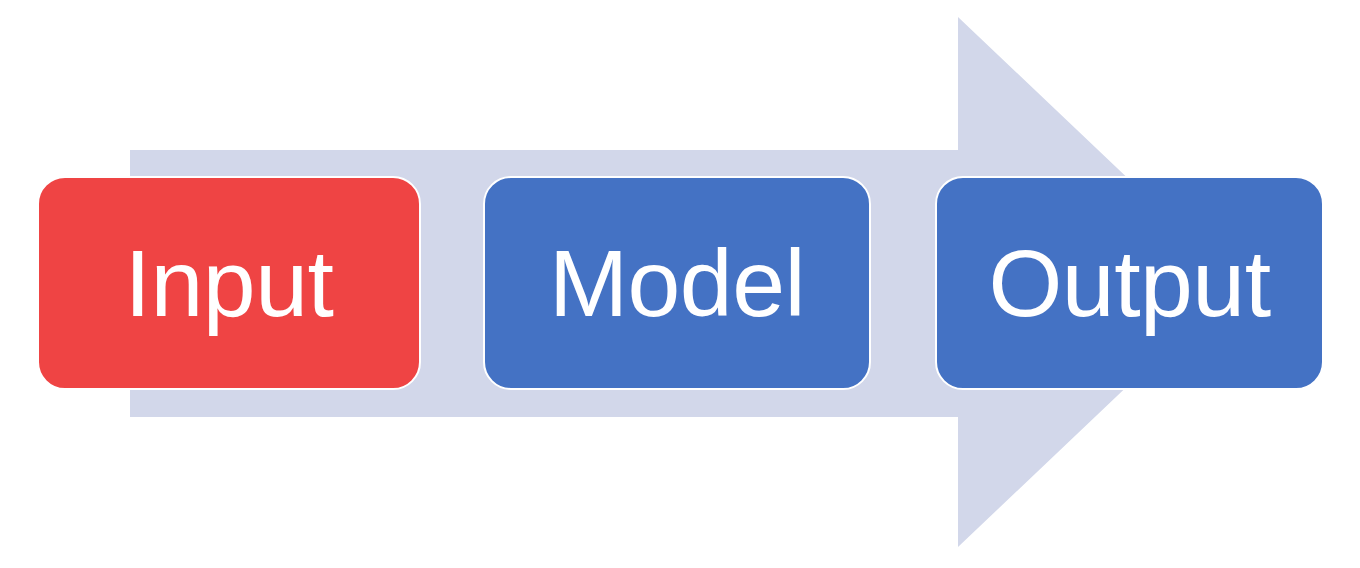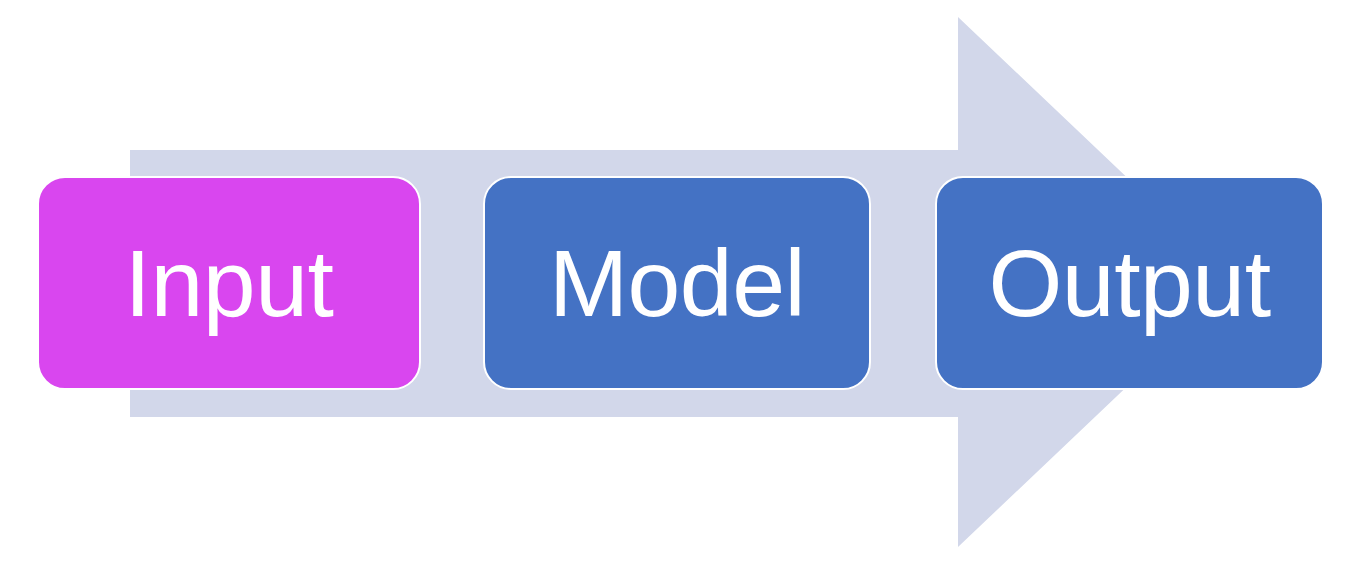--- a/index.html
+++ b/index.html
@@ -58,21 +58,21 @@
 </style>
 </head>
 <body>
 
 <div id="canvas">
 
   <svg id="arrow-layer" viewBox="0 0 1360 568" xmlns="http://www.w3.org/2000/svg">
     <polygon id="arrow-shape" points="130,150 958,150 958,17 1237,282 958,547 958,417 130,417" fill="#D2D7EA"></polygon>
   </svg>
 
-  <div class="stage-box" id="box-input" style="background: #d946ef; border-color: rgb(255, 255, 255); text-align: right;">
+  <div class="stage-box" id="box-input" style="background: #ef4444; border-color: rgb(255, 255, 255); text-align: right;">
     <span class="stage-label" style="color: rgb(255, 255, 255);">Input</span>
   </div>
 
   <div class="stage-box" id="box-model" style="background: rgb(68, 114, 196); border-color: rgb(255, 255, 255);">
     <span class="stage-label" style="color: rgb(255, 255, 255);">Model</span>
   </div>
 
   <div class="stage-box" id="box-output" style="background: rgb(68, 114, 196); border-color: rgb(255, 255, 255);">
     <span class="stage-label" style="color: rgb(255, 255, 255);">Output</span>
   </div>

